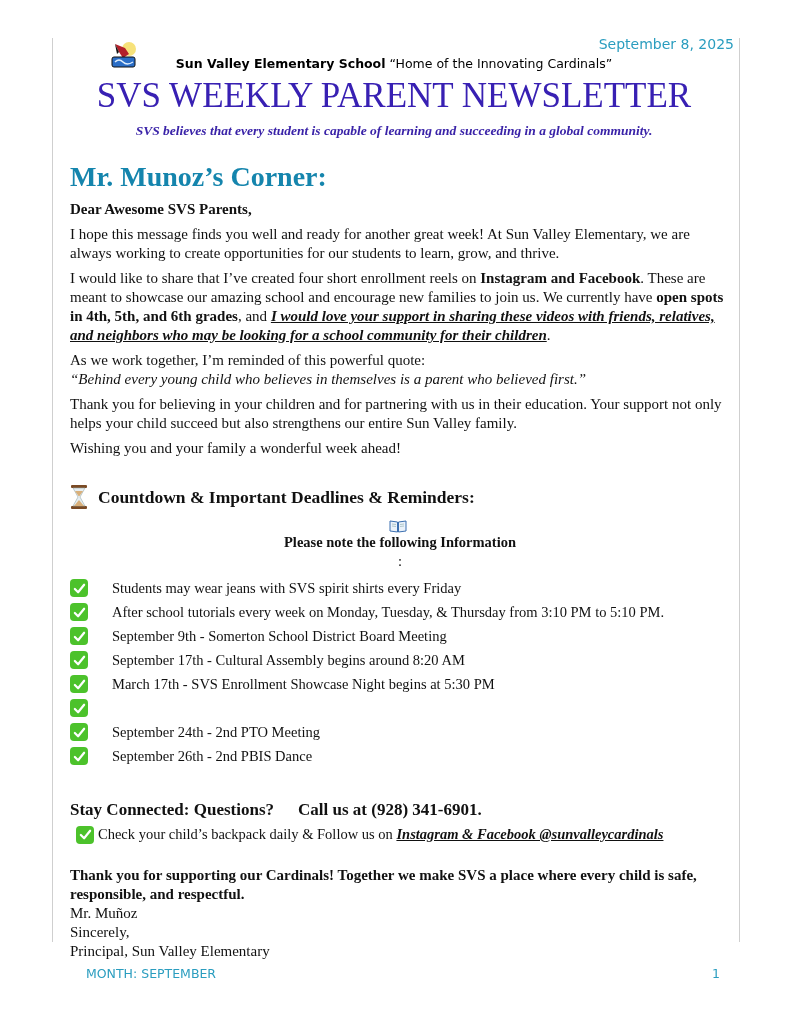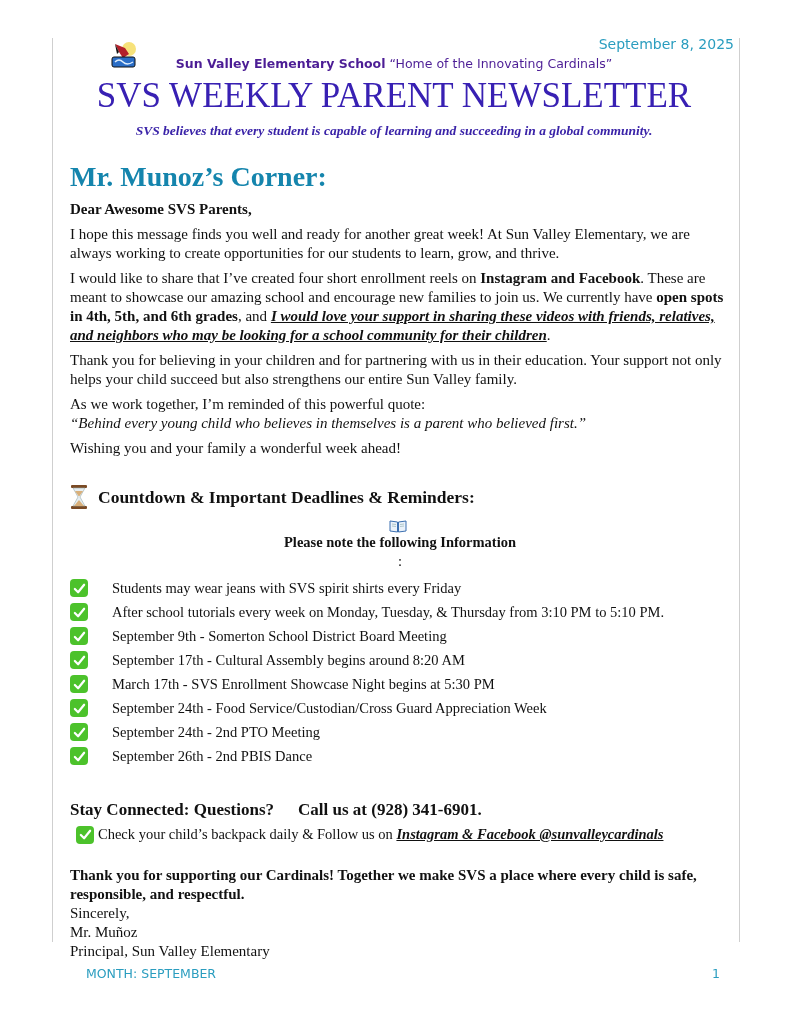--- a/index.html
+++ b/index.html
@@ -1,20 +1,20 @@
 <!DOCTYPE html>
 <html><head>
   <meta charset="utf-8">
   <style>
     html, body { margin: 0; padding: 0; background: #ffffff; }
     body { width: 788px; height: 1024px; position: relative; overflow: hidden; font-family: "Liberation Serif", serif; color: #111; }
     .page-border { position: absolute; left: 52px; width: 686px; top: 38px; height: 904px; border-left: 1px solid #cfcfcf; border-right: 1px solid #cfcfcf; }
     .date { position: absolute; right: 54px; top: 36px; font-family: "DejaVu Sans", sans-serif; font-size: 14px; color: #2a9dbf; }
     .logo { position: absolute; left: 109px; top: 40px; width: 30px; height: 30px; }
-    .school-line { position: absolute; top: 56px; left: 0; width: 788px; text-align: center; font-family: "DejaVu Sans", sans-serif; font-size: 12.5px; color: #4c1d95; }
+    .school-line { position: absolute; top: 56px; left: 0; width: 788px; text-align: center; font-family: "DejaVu Sans", sans-serif; font-size: 12.5px; color: #000000; }
     .school-line b { font-weight: bold; }
     .title { position: absolute; top: 76px; left: 0; width: 788px; text-align: center; font-family: "Liberation Serif", serif; font-size: 35px; color: #3820b3; letter-spacing: 0px; }
     .mission { position: absolute; top: 123px; left: 0; width: 788px; text-align: center; font-family: "Liberation Serif", serif; font-style: italic; font-weight: bold; font-size: 13.5px; color: #3a23a8; }
     .content { position: absolute; left: 70px; top: 160px; width: 660px; font-size: 15px; line-height: 19px; }
     .corner-title { font-size: 28px; font-weight: bold; color: #1585ad; margin: 0 0 6px 0; line-height: 34px; }
     .content p { margin: 0 0 6px 0; }
     .greet { font-weight: bold; margin-bottom: 6px !important; }
     .uline { font-weight: bold; font-style: italic; text-decoration: underline; }
     .quote { font-style: italic; }
     .section-head { font-size: 17.5px; font-weight: bold; margin: 27px 0 10px 0; display: flex; align-items: center; }
@@ -56,22 +56,22 @@
 
 <div class="title">SVS WEEKLY PARENT NEWSLETTER</div>
 
 <div class="mission">SVS believes that every student is capable of learning and succeeding in a global community.</div>
 
 <div class="content">
   <div class="corner-title">Mr. Munoz’s Corner:</div>
   <p class="greet">Dear Awesome SVS Parents,</p>
   <p>I hope this message finds you well and ready for another great week! At Sun Valley Elementary, we are always working to create opportunities for our students to learn, grow, and thrive.</p>
   <p><span>I would like to share that I’ve created four short enrollment reels on </span><b>Instagram and Facebook</b><span>. These are meant to showcase our amazing school and encourage new families to join us. We currently have </span><b>open spots in 4th, 5th, and 6th grades</b><span>, and </span><span class="uline">I would love your support in sharing these videos with friends, relatives, and neighbors who may be looking for a school community for their children</span><span>.</span></p>
+  <p><span>As we work together, I’m reminded of this powerful quote:</span><br><span class="quote">“Behind every young child who believes in themselves is a parent who believed first.”</span></p>
   <p>Thank you for believing in your children and for partnering with us in their education. Your support not only helps your child succeed but also strengthens our entire Sun Valley family.</p>
-  <p><span>As we work together, I’m reminded of this powerful quote:</span><br><span class="quote">“Behind every young child who believes in themselves is a parent who believed first.”</span></p>
   <p>Wishing you and your family a wonderful week ahead!</p>
 
   <div class="section-head">
     <span class="hourglass">
       <svg viewBox="0 0 18 24" width="18" height="24">
         <rect x="1" y="0" width="16" height="3" rx="1" fill="#7a4a24"></rect>
         <rect x="1" y="21" width="16" height="3" rx="1" fill="#7a4a24"></rect>
         <path d="M3 3 L15 3 L10 12 L15 21 L3 21 L8 12 Z" fill="#e6eef2" stroke="#9aa" stroke-width="0.6"></path>
         <path d="M5 6 L13 6 L9.5 11 L8.5 11 Z" fill="#d9b07a"></path>
         <path d="M4 21 L14 21 L9 15 Z" fill="#d9b07a"></path>
@@ -135,21 +135,20 @@
           </svg>
         </span>
         <span>March 17th - SVS Enrollment Showcase Night begins at 5:30 PM</span>
       </li>
     <li>
         <span class="check">
           <svg viewBox="0 0 14 14">
             <path d="M2 7.5 L5.5 11 L12 3" stroke="#fff" stroke-width="2.4" fill="none" stroke-linecap="round" stroke-linejoin="round"></path>
           </svg>
         </span>
-        <span>September 24th - Food Service/Custodian/Cross Guard Appreciation Week</span>
       </li>
     <li>
         <span class="check">
           <svg viewBox="0 0 14 14">
             <path d="M2 7.5 L5.5 11 L12 3" stroke="#fff" stroke-width="2.4" fill="none" stroke-linecap="round" stroke-linejoin="round"></path>
           </svg>
         </span>
         <span>September 24th - 2nd PTO Meeting</span>
       </li>
     <li>
@@ -171,20 +170,20 @@
         <svg viewBox="0 0 14 14">
           <path d="M2 7.5 L5.5 11 L12 3" stroke="#fff" stroke-width="2.4" fill="none" stroke-linecap="round" stroke-linejoin="round"></path>
         </svg>
       </span>
     <span style="white-space:pre">Check your child’s backpack daily &amp; Follow us on </span>
       <span class="uline">Instagram &amp; Facebook @sunvalleycardinals</span>
   </div>
 
   <div class="closing">
     <div class="bold">Thank you for supporting our Cardinals! Together we make SVS a place where every child is safe, responsible, and respectful.</div>
+    <div>Mr. Muñoz</div>
     <div>Sincerely,</div>
-    <div>Mr. Muñoz</div>
     <div>Principal, Sun Valley Elementary</div>
   </div>
 </div>
 
 <div class="footer-left">MONTH: SEPTEMBER</div>
 <div class="footer-right">1</div>
 
 </body></html>

